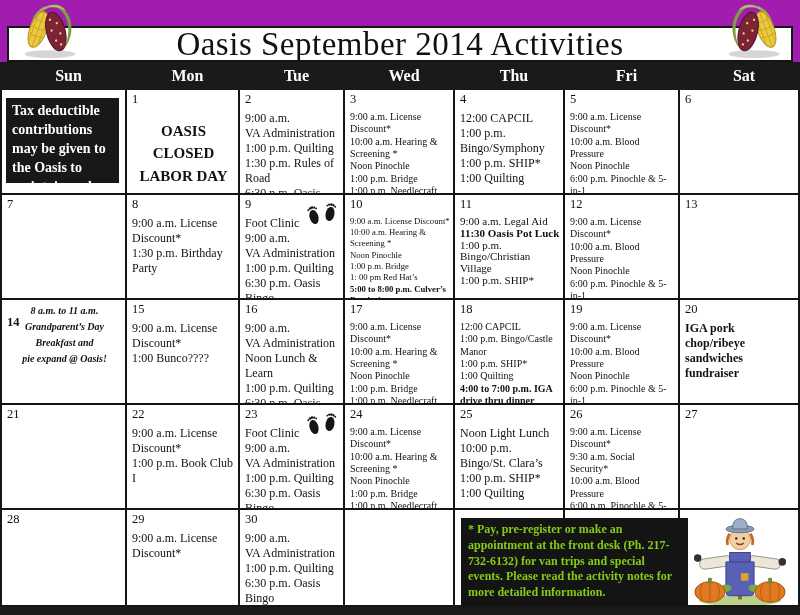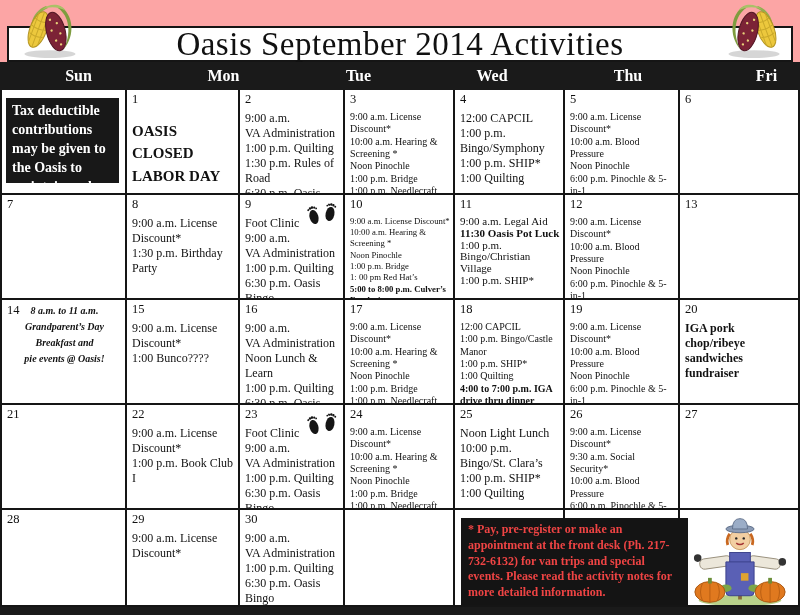--- a/index.html
+++ b/index.html
@@ -1,50 +1,50 @@
 <!DOCTYPE html>
 <html><head>
 <meta charset="utf-8">
 <style>
   html,body{margin:0;padding:0;background:#fff;}
   .page{position:relative;width:800px;height:615px;background:#fff;overflow:hidden;
         font-family:"Liberation Serif","DejaVu Serif",serif;color:#111;}
   
-  .top{position:relative;height:62px;background:#fca5a5;}
+  .top{position:relative;height:62px;background:#a21caf;}
   .title-box{position:absolute;left:7px;right:7px;top:26px;bottom:0;border:2px solid #151515;
              display:flex;align-items:center;justify-content:center;background:#fff;}
   .title-box h1{margin:0;font-size:33px;font-weight:400;letter-spacing:.5px;white-space:nowrap;}
   .corn{position:absolute;top:2px;width:64px;height:57px;z-index:3;}
   .corn-left{left:16px;}
   .corn-right{right:12px;transform:scaleX(-1);}
   
-  .day-header-row{height:28px;background:#1a1a1a;display:grid;box-sizing:border-box;padding-left:16px;
-                  grid-template-columns:125px 113px 105px 110px 110px 115px 120px;gap:26px;}
+  .day-header-row{height:28px;background:#1a1a1a;display:grid;box-sizing:border-box;padding-left:6px;
+                  grid-template-columns:125px 113px 105px 110px 110px 115px 120px;}
   .day-head{color:#fff;font-weight:bold;font-size:16px;display:flex;align-items:center;justify-content:center;}
   
   .calendar-grid{display:grid;width:800px;box-sizing:border-box;border-left:2px solid #151515;
                  grid-template-columns:125px 113px 105px 110px 110px 115px 120px;
                  grid-template-rows:105px 105px 105px 105px 97px;background:#fff;}
   .cell{position:relative;border-right:2px solid #151515;border-bottom:2px solid #151515;
         box-sizing:border-box;padding:2px 3px 2px 5px;overflow:hidden;background:#fff;}
   .cell-overflow{overflow:visible;z-index:5;}
   .daynum{font-size:12.5px;line-height:1.1;margin:1px 0;}
-  .daynum.abs{position:absolute;left:5px;top:3px;}
+  .daynum.abs{position:absolute;left:5px;top:15px;font-weight:bold;}
   .events{margin-top:4px;}
   .ev{margin:0;}
   .ev.bold{font-weight:bold;}
   .size-md{font-size:12px;line-height:1.25;}
   .size-mdt{font-size:11px;line-height:1.08;}
   .size-sm{font-size:10px;line-height:1.24;}
   .size-xs{font-size:8.7px;line-height:1.3;}
-  .closed-lines{font-size:15px;font-weight:bold;text-align:left;margin-top:13px;line-height:1.5;}
+  .closed-lines{font-size:15px;font-weight:bold;text-align:center;margin-top:13px;line-height:1.5;}
   .special-lines{font-size:10px;font-weight:bold;font-style:italic;text-align:center;line-height:1.6;padding-top:1px;}
   .tax-box{position:absolute;left:4px;right:6px;top:8px;bottom:10px;background:#181818;color:#fff;
            font-size:14px;font-weight:bold;line-height:1.35;padding:4px 6px;box-sizing:border-box;}
-  .footnote-box{position:absolute;left:6px;top:8px;width:227px;min-height:70px;background:#141414;color:#ef4444;
+  .footnote-box{position:absolute;left:6px;top:8px;width:227px;min-height:70px;background:#141414;color:#84cc16;
                 font-size:12px;font-weight:bold;line-height:1.32;padding:4px 7px;box-sizing:border-box;z-index:6;}
   .footprints{position:absolute;top:6px;right:3px;width:36px;height:26px;}
   .scarecrow{display:block;margin:1px auto 0;width:104px;height:94px;}
   .bottom-bar{height:8px;background:#1a1a1a;}
 </style>
 </head>
 <body>
 
 <div class="page">
 
@@ -227,21 +227,21 @@
       </div>
       <div class="cell">
         <div class="daynum">13</div>
       </div>
       <div class="cell">
         <div class="daynum abs">14</div>
         <div class="special-lines">
           <div>8 a.m. to 11 a.m.</div>
           <div>Grandparent’s Day</div>
           <div>Breakfast  and</div>
-          <div>pie events @ Oasis!</div>
+          <div>pie expand @ Oasis!</div>
         </div>
       </div>
       <div class="cell">
         <div class="daynum">15</div>
         <div class="events size-md">
           <div class="ev">9:00 a.m. License Discount*</div>
           <div class="ev">1:00 Bunco????</div>
         </div>
       </div>
       <div class="cell">

